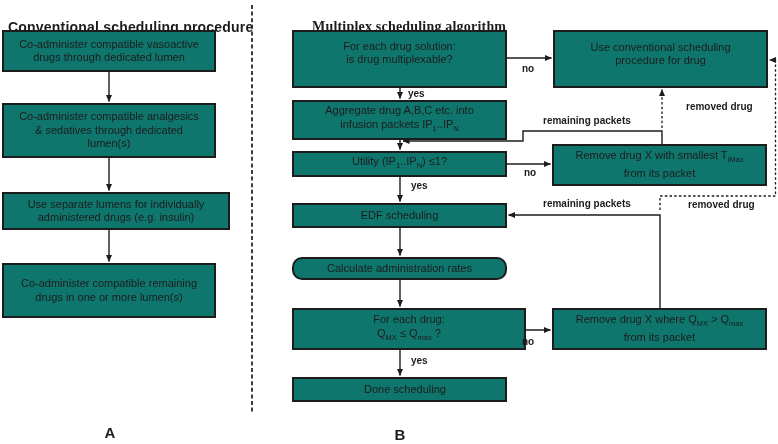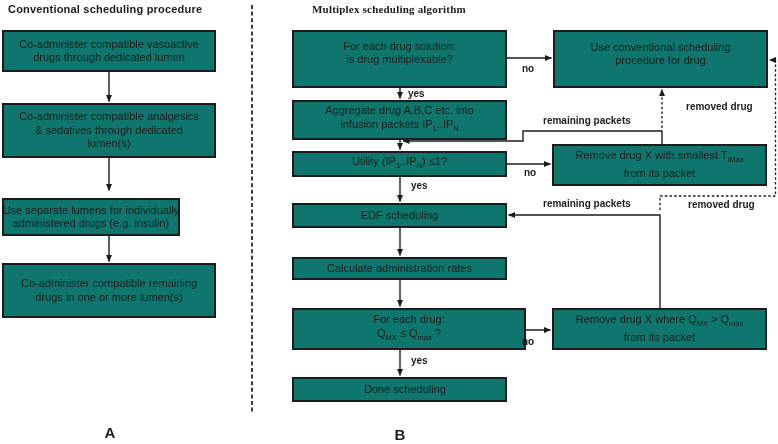--- a/index.html
+++ b/index.html
@@ -1,20 +1,20 @@
 <!DOCTYPE html>
 <html><head>
 <meta charset="utf-8">
 <style>
   html,body { margin:0; padding:0; background:#ffffff; }
   #figure {
     position:relative; width:778px; height:444px; background:#ffffff;
     font-family:"Liberation Sans", sans-serif; color:#1c1c1c; overflow:hidden;
   }
-  .ptitle { position:absolute; font-size:11px; font-weight:bold; letter-spacing:.2px; white-space:nowrap; }
+  .ptitle { position:absolute; font-size:14px; font-weight:bold; letter-spacing:.2px; white-space:nowrap;margin-top:16px; }
   .plabel { position:absolute; font-size:15px; font-weight:bold; text-align:center; }
   .box {
     position:absolute; box-sizing:border-box; border:2px solid #1c1c1c; background:#0f766e;
     display:flex; flex-direction:column; align-items:center; justify-content:center;
     text-align:center; font-size:11px; line-height:13.5px; padding:2px 4px;
   }
   .box .line { white-space:nowrap; }
   sub { font-size:7.5px; }
   .elabel { position:absolute; font-size:10px; font-weight:bold; white-space:nowrap; }
   .elabel.ctr { text-align:center; }
@@ -64,21 +64,21 @@
     <div class="line">Co-administer compatible vasoactive</div>
     <div class="line">drugs through dedicated lumen</div>
   </div>
 
   <div class="box" style="left:2px; top:103px; width:214px; height:55px;">
     <div class="line">Co-administer compatible analgesics</div>
     <div class="line">&amp; sedatives through dedicated</div>
     <div class="line">lumen(s)</div>
   </div>
 
-  <div class="box" style="left:2px; top:198px; width:178px; height:38px;">
+  <div class="box" style="left:2px; top:192px; width:228px; height:38px;">
     <div class="line">Use separate lumens for individually</div>
     <div class="line">administered drugs (e.g. insulin)</div>
   </div>
 
   <div class="box" style="left:2px; top:263px; width:214px; height:55px;">
     <div class="line">Co-administer compatible remaining</div>
     <div class="line">drugs in one or more lumen(s)</div>
   </div>
 
   <div class="plabel" style="left:98px; top:424px; width:24px;">A</div>
@@ -96,21 +96,21 @@
   </div>
 
   <div class="box" style="left:292px; top:151px; width:215px; height:26px;">
     <div class="line"><span>Utility (IP</span><sub>1</sub><span>..IP</span><sub>N</sub><span>) ≤1?</span></div>
   </div>
 
   <div class="box" style="left:292px; top:203px; width:215px; height:25px;">
     <div class="line">EDF scheduling</div>
   </div>
 
-  <div class="box" style="left:292px; top:257px; width:215px; height:23px;">
+  <div class="box" style="left:292px; top:257px; width:215px; height:23px;border-radius:10px;">
     <div class="line">Calculate administration rates</div>
   </div>
 
   <div class="box" style="left:292px; top:308px; width:234px; height:42px;">
     <div class="line">For each drug:</div>
     <div class="line"><span>Q</span><sub>MX</sub><span> ≤ Q</span><sub>max</sub><span> ?</span></div>
   </div>
 
   <div class="box" style="left:292px; top:377px; width:215px; height:25px;padding-left:15px;">
     <div class="line">Done scheduling</div>

